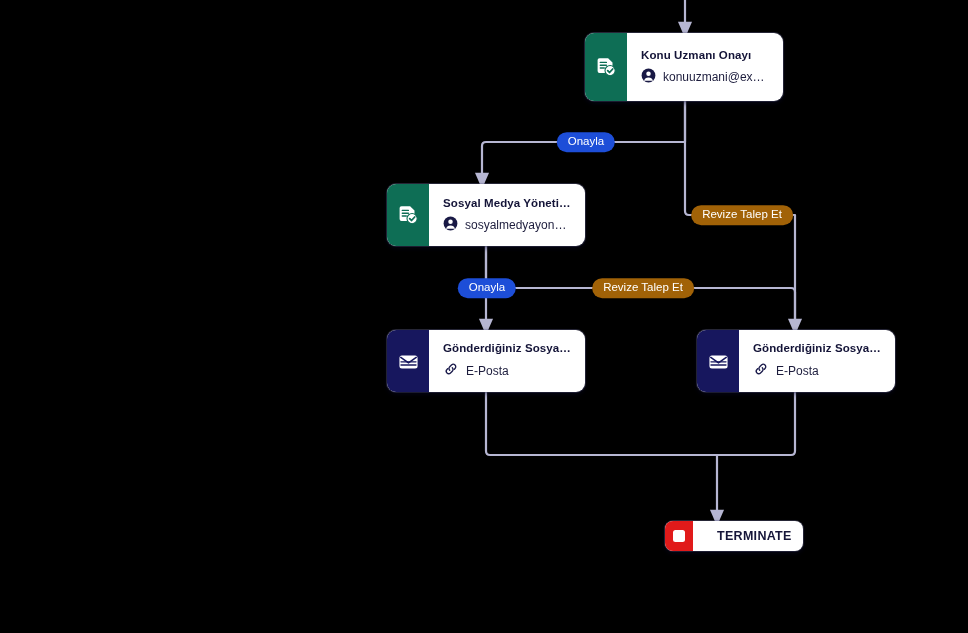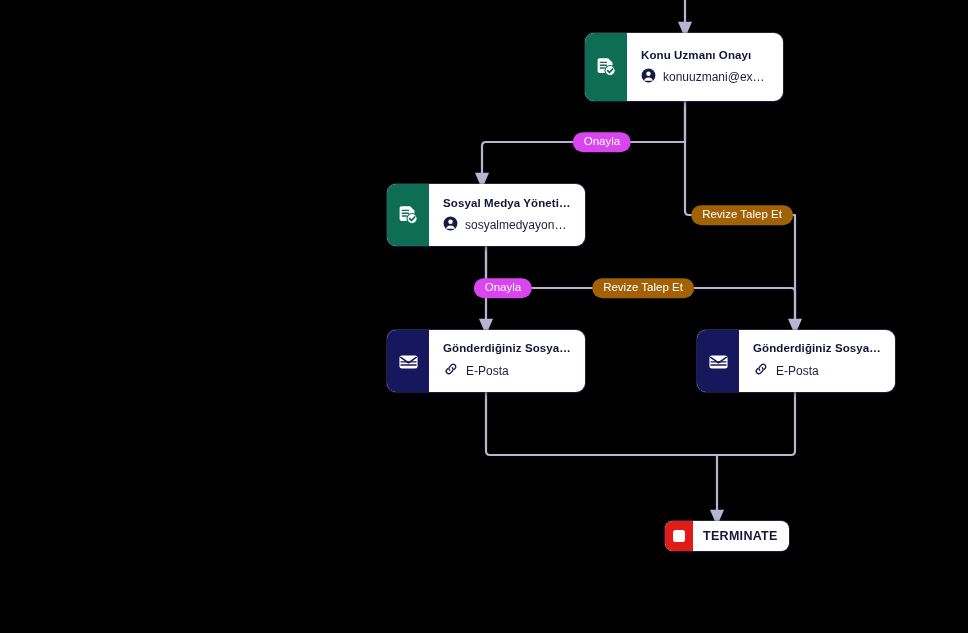--- a/index.html
+++ b/index.html
@@ -56,36 +56,36 @@
     overflow:hidden;
     height:30px;
   }
   .term-ico{
     width:28px;height:30px;flex:0 0 28px;
     background:#e11a1a;
     display:flex;align-items:center;justify-content:center;
   }
   .term-ico i{display:block;width:12px;height:12px;background:#fff;border-radius:2.5px;}
   .term-label{
-    padding:0 11px 0 10px;
+    padding:0 11px 0 24px;
     font-size:12.5px;font-weight:bold;color:#16163a;letter-spacing:.3px;
   }
 
   
   .pill{
     position:absolute;
     transform:translate(-50%,-50%);
     border-radius:11px;
     padding:3px 11px 4px;
     font-size:11.5px;
     color:#ffffff;
     white-space:nowrap;
     line-height:1.1;
   }
-  .pill-approve{background:#d946ef;margin-left:16px;}
+  .pill-approve{background:#1d4ed8;}
   .pill-revise{background:#a16207;}
 </style>
 </head>
 <body>
 
 <div id="canvas">
 
   <svg id="edges" viewBox="0 0 968 633">
     <defs>
       <marker id="ah" markerWidth="9" markerHeight="9" refX="4.4" refY="4" orient="auto">

